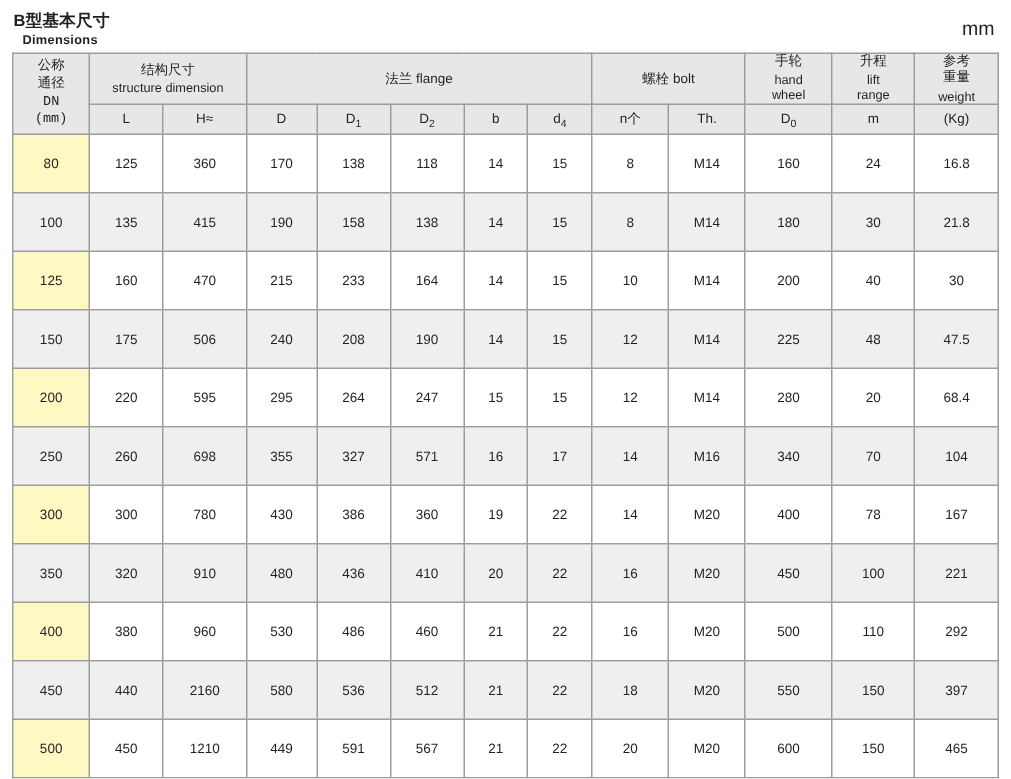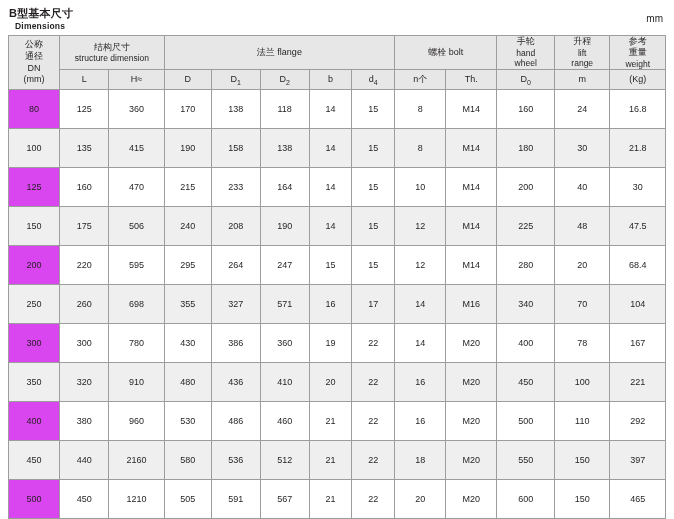--- a/index.html
+++ b/index.html
@@ -29,21 +29,21 @@
   }
   .title-left {
     font-size: 11px;
     font-weight: bold;
     letter-spacing: 0.2px;
   }
   .title-left .en {
     margin-left: 6px;
   }
   .title-right {
-    font-size: 10px;
+    font-size: 13px;
     color: #231f20;
     padding-right: 2px;
   }
   table.spec {
     border-collapse: collapse;
     width: 658px;
     table-layout: fixed;
   }
   table.spec th, table.spec td {
     border: 1px solid #9d9d9d;
@@ -60,39 +60,40 @@
   }
   .grp-h {
     height: 34px;
   }
   .sub-h {
     height: 20px;
   }
   .cn {
     display: block;
     font-size: 9px;
+    font-family: Liberation Mono, monospace;
   }
   .en {
     display: block;
     font-size: 8.5px;
   }
   .sub {
     font-size: 7px;
     vertical-align: sub;
     line-height: 0;
   }
   tbody td {
     height: 38px;
     background: #ffffff;
   }
   tbody tr.alt td {
     background: #efefef;
   }
   tbody td.first {
-    background: #d946ef;
+    background: #fef9c3;
   }
   tbody tr.alt td.first {
     background: #efefef;
   }
   .dn-head {
     line-height: 1.3;
     padding: 2px 0;
   }
 </style>
 </head>
@@ -316,21 +317,21 @@
           <td>18</td>
           <td>M20</td>
           <td>550</td>
           <td>150</td>
           <td>397</td>
         </tr>
         <tr>
           <td class="first">500</td>
           <td>450</td>
           <td>1210</td>
-          <td>505</td>
+          <td>449</td>
           <td>591</td>
           <td>567</td>
           <td>21</td>
           <td>22</td>
           <td>20</td>
           <td>M20</td>
           <td>600</td>
           <td>150</td>
           <td>465</td>
         </tr>

